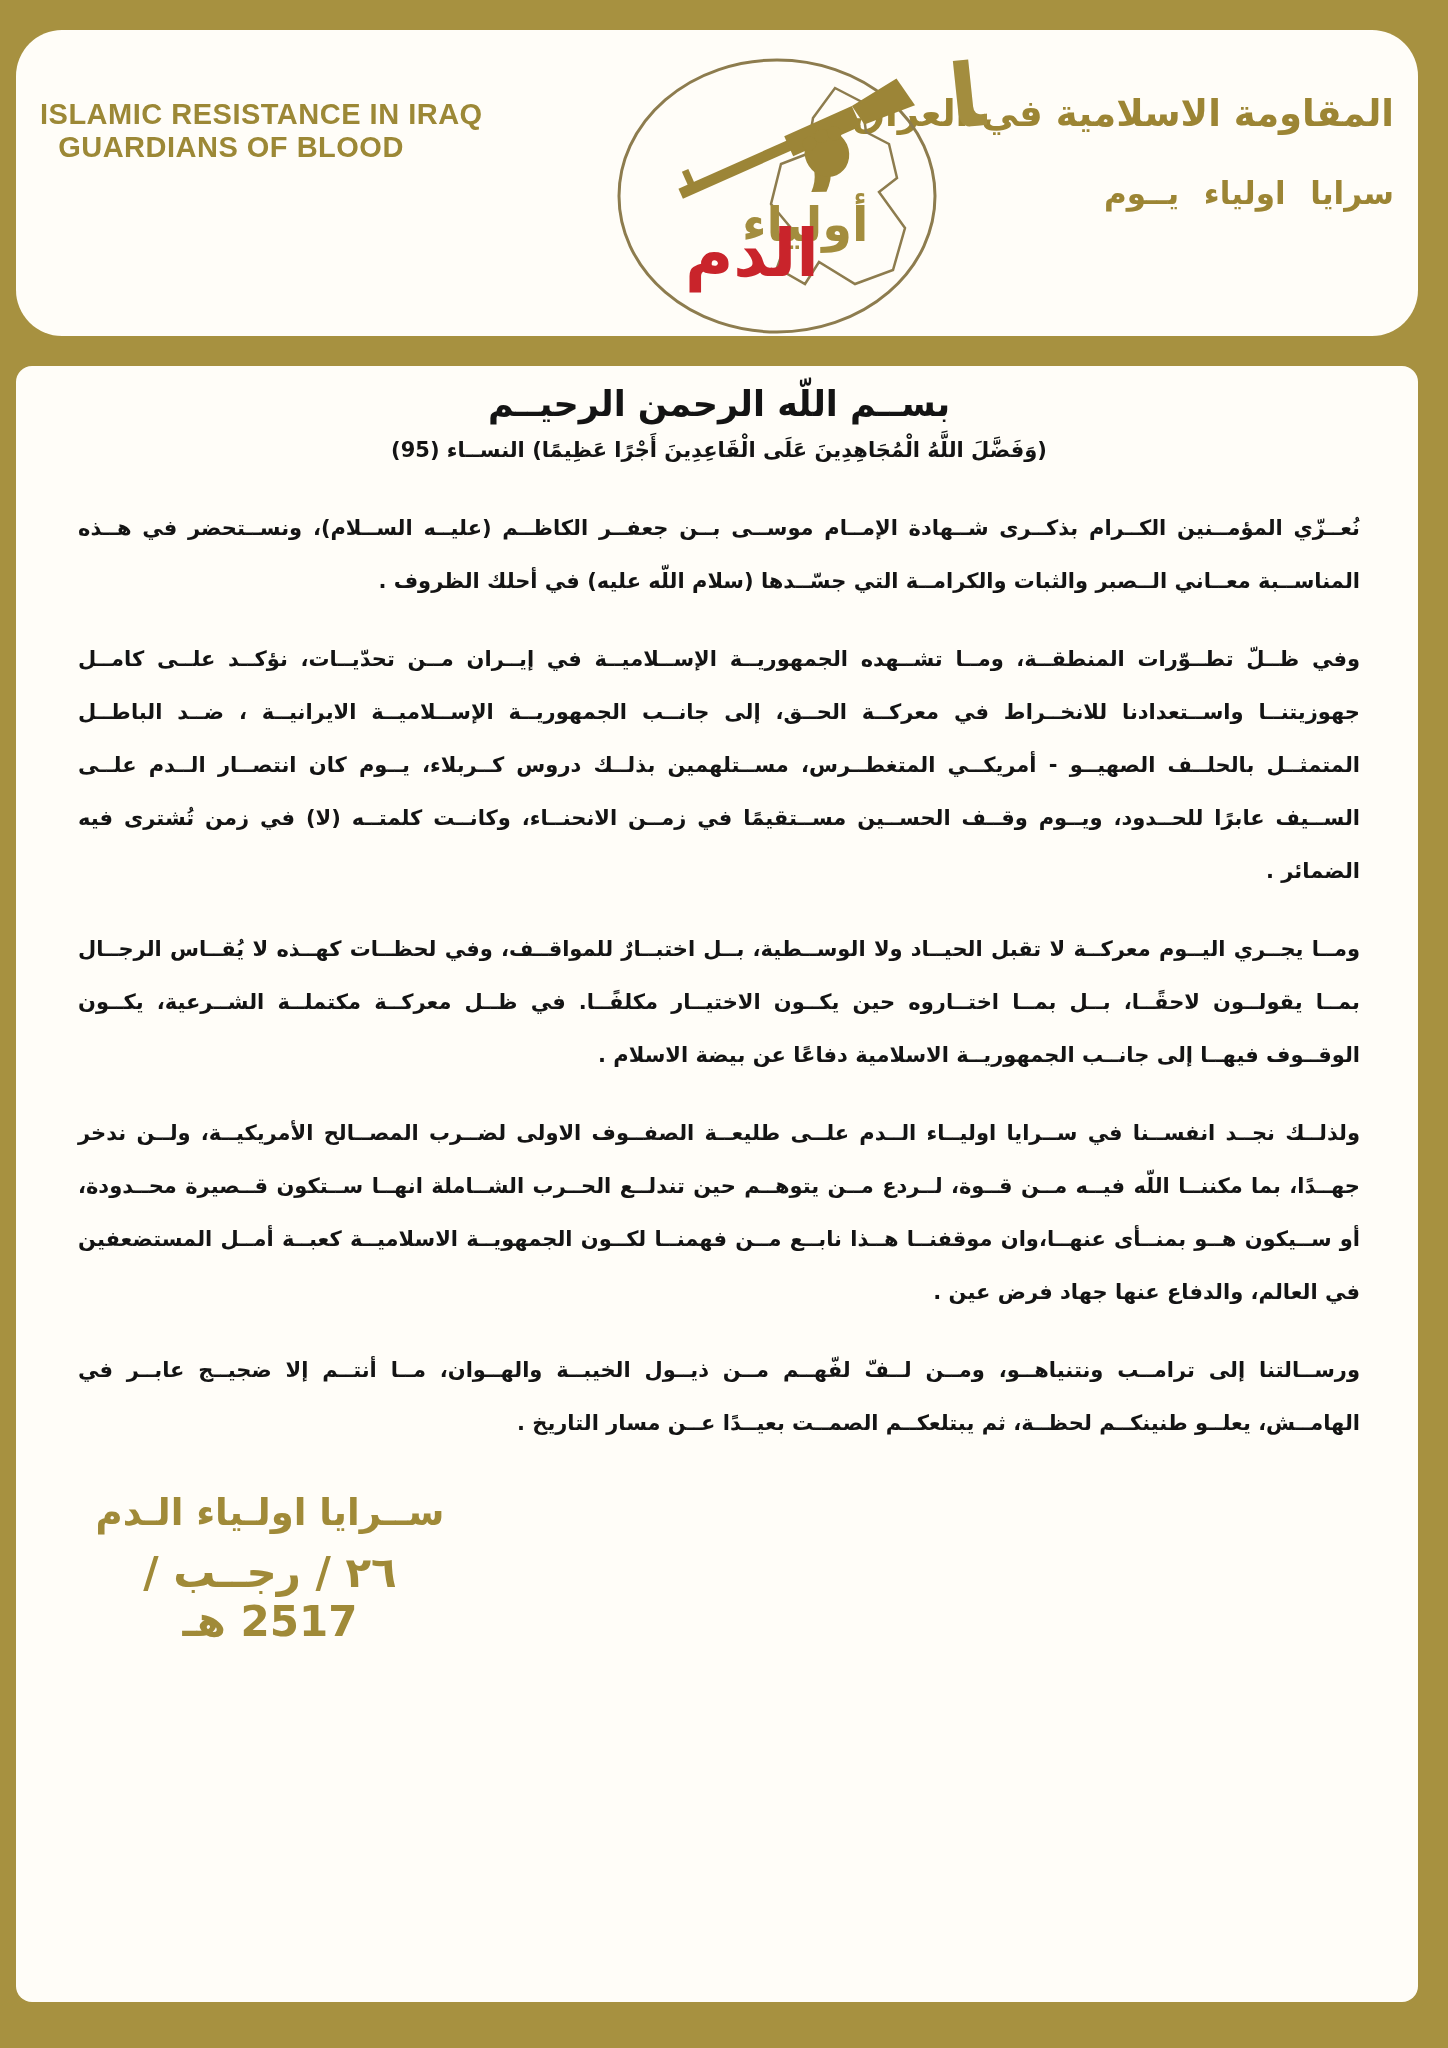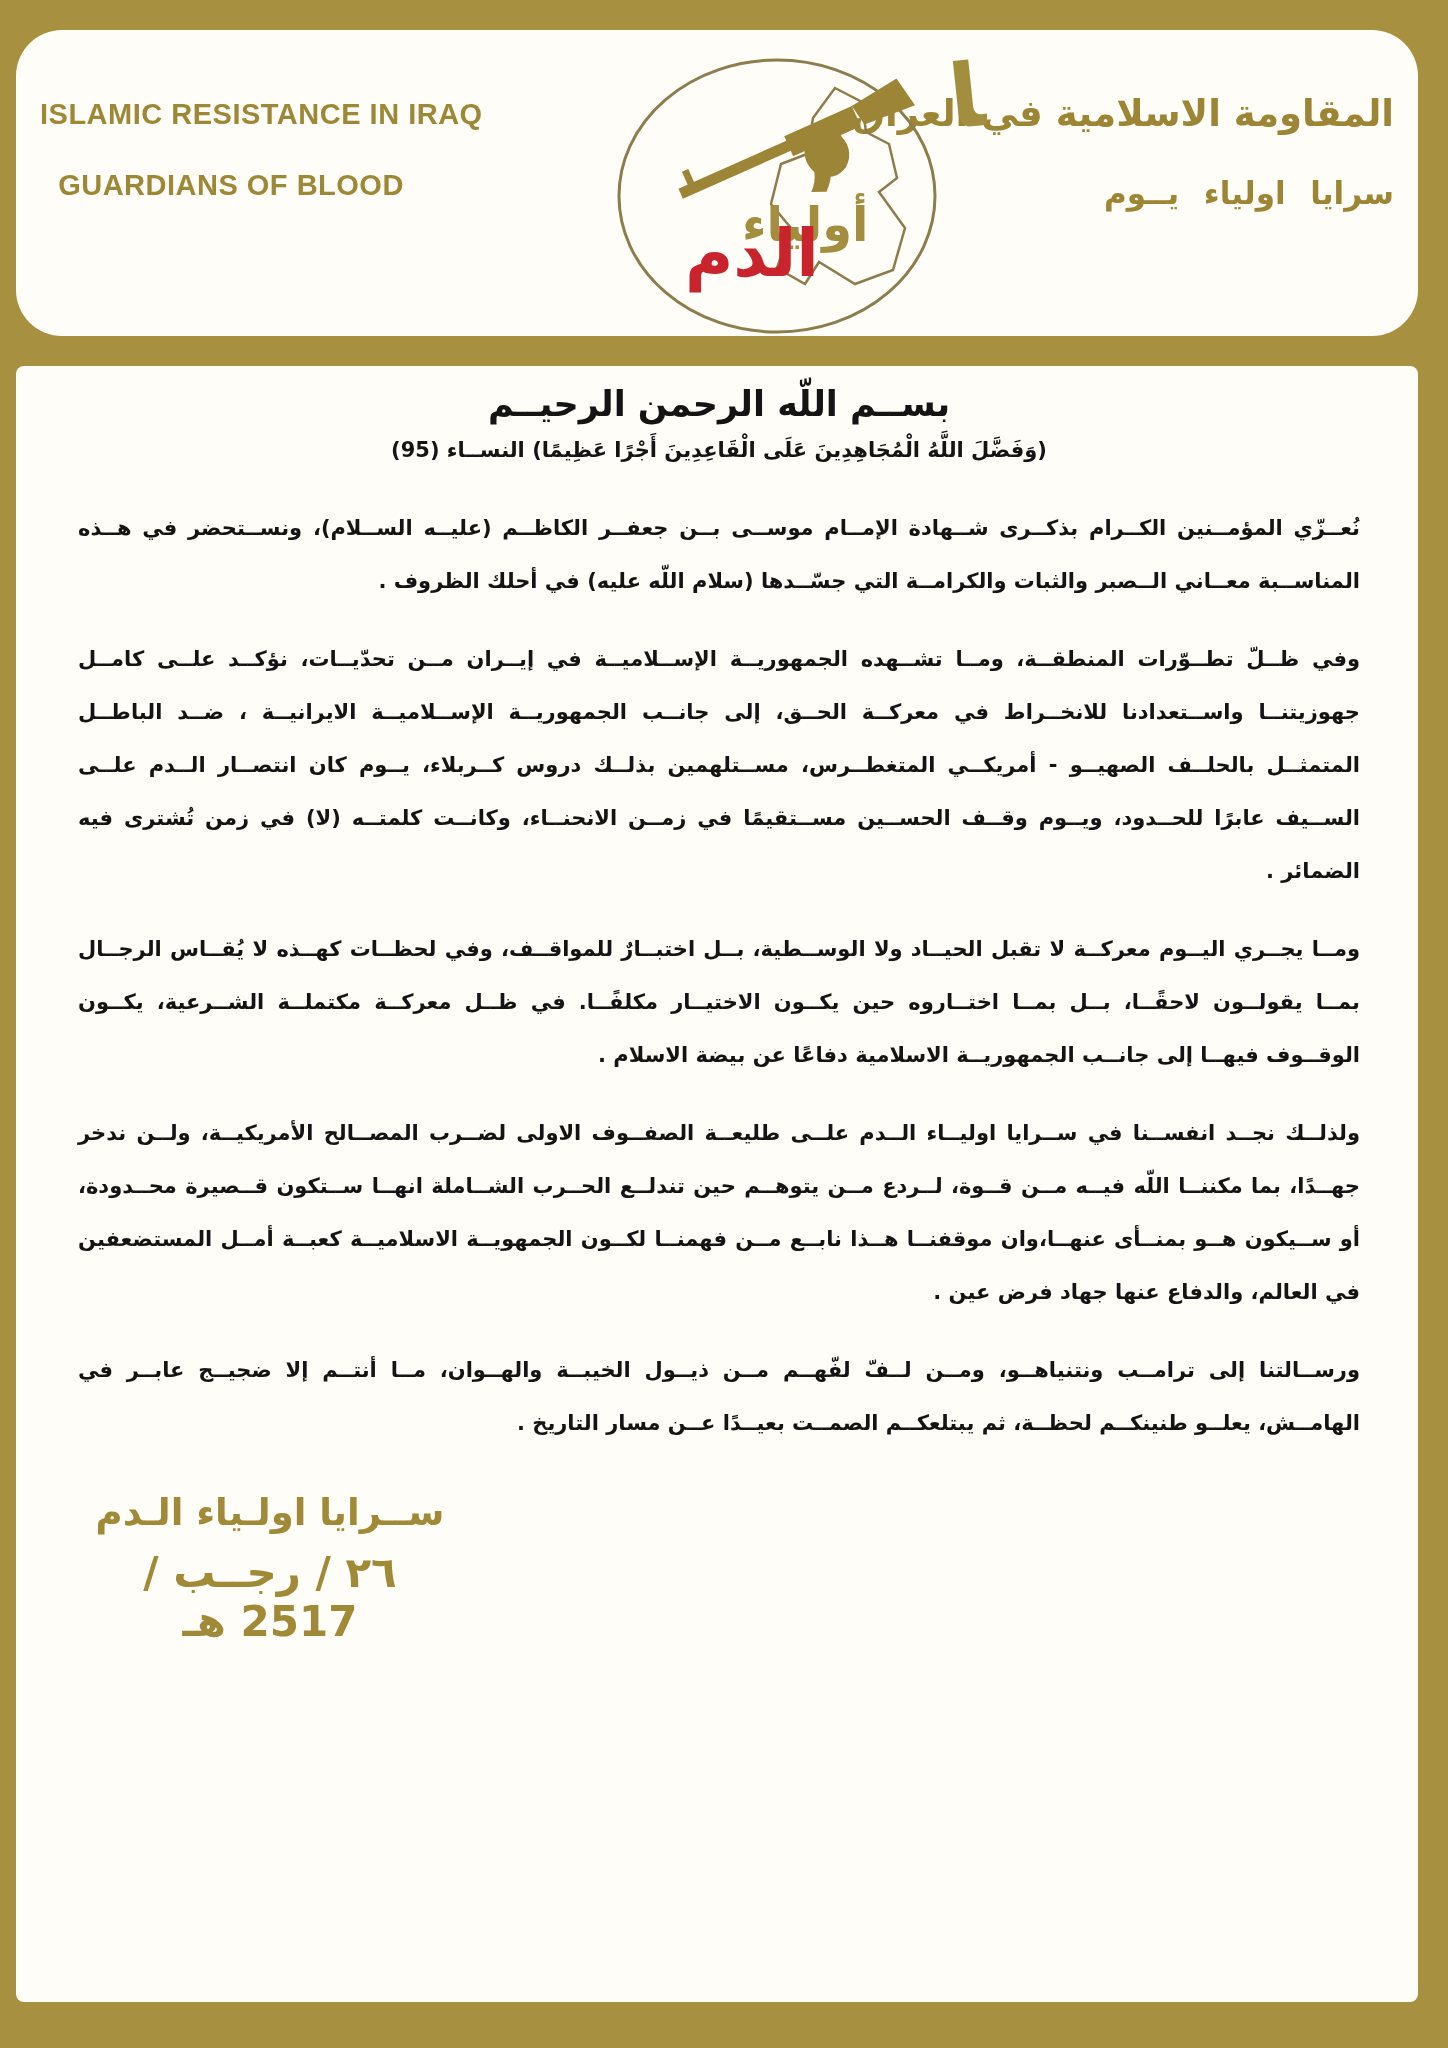--- a/index.html
+++ b/index.html
@@ -16,32 +16,32 @@
     position:absolute; left:16px; right:30px; top:30px; height:306px;
     background:#fffdf8; border-radius:46px;padding-left:36px;
   }
   .english-block {
     position:absolute; left:24px; top:68px; width:382px;
     text-align:center; color:#9c8836;
     font-family:"Liberation Sans", sans-serif;
     font-weight:bold; letter-spacing:0.5px;
   }
   .english-line1 { font-size:29px; white-space:nowrap; }
-  .english-line2 { font-size:29px; margin-top:38px; }
+  .english-line2 { font-size:29px; }
   .arabic-block {
     position:absolute; right:24px; top:62px; width:700px;
     direction:rtl; text-align:right; color:#9c8534; font-weight:bold;
   }
   .arabic-line1 { font-size:37px; white-space:nowrap; }
   .arabic-line2 { font-size:31px; margin-top:40px; word-spacing:14px; letter-spacing:1px; }
   .logo { position:absolute; left:551px; top:6px; width:420px; height:312px; }
   
   .body-box {
     position:absolute; left:16px; right:30px; top:366px; bottom:46px;
-    background:#fffdf8; border-radius:8px;
+    background:#fffdf8; border-radius:16px;
     padding:14px 58px 0 62px;
     direction:rtl; color:#141414;
     overflow:hidden;
   }
   .basmala {
     text-align:center; font-size:35px; font-weight:bold;
     margin:4px 0 14px 0;
   }
   .verse {
     text-align:center; font-size:21px; font-weight:bold;

